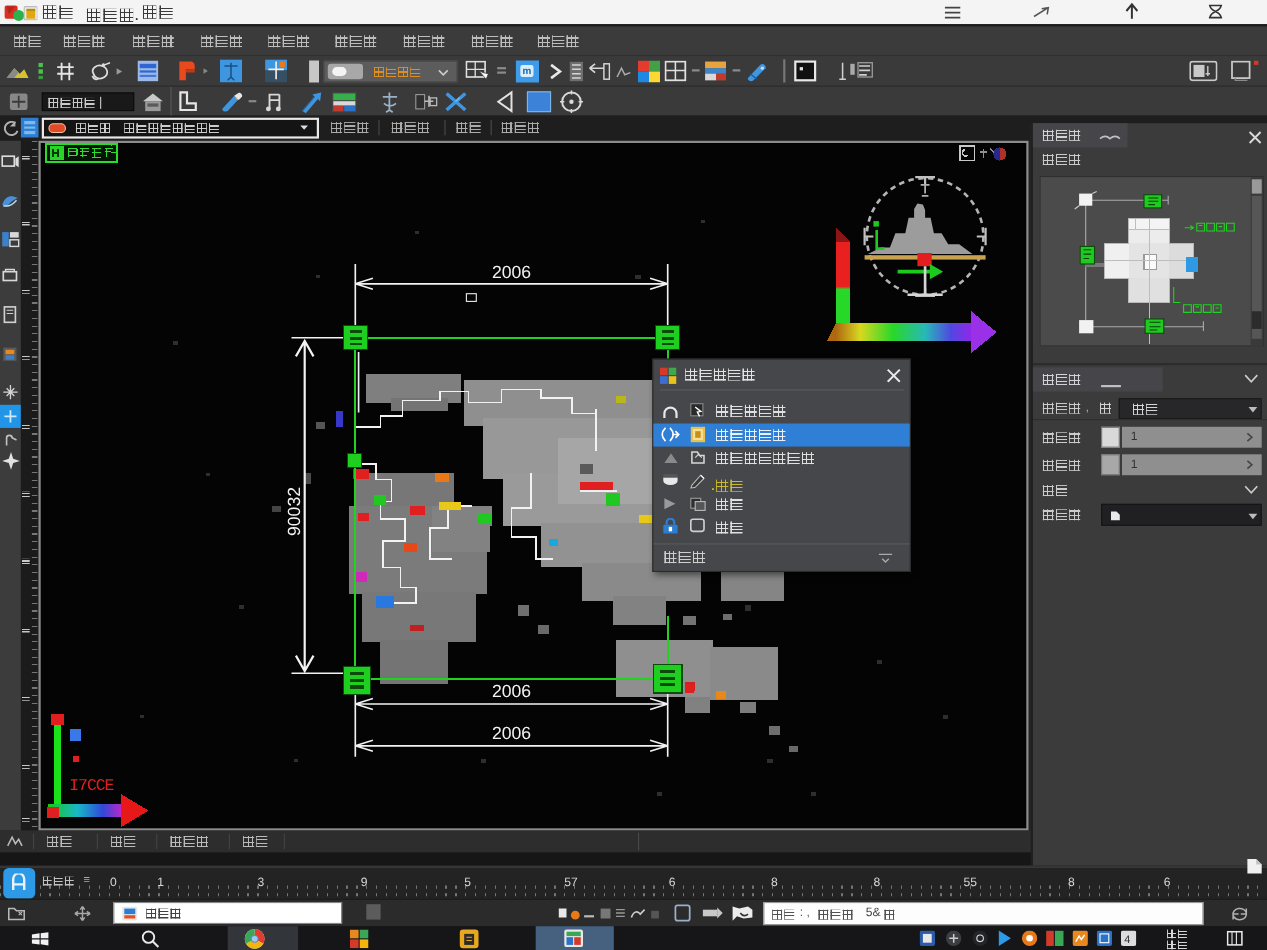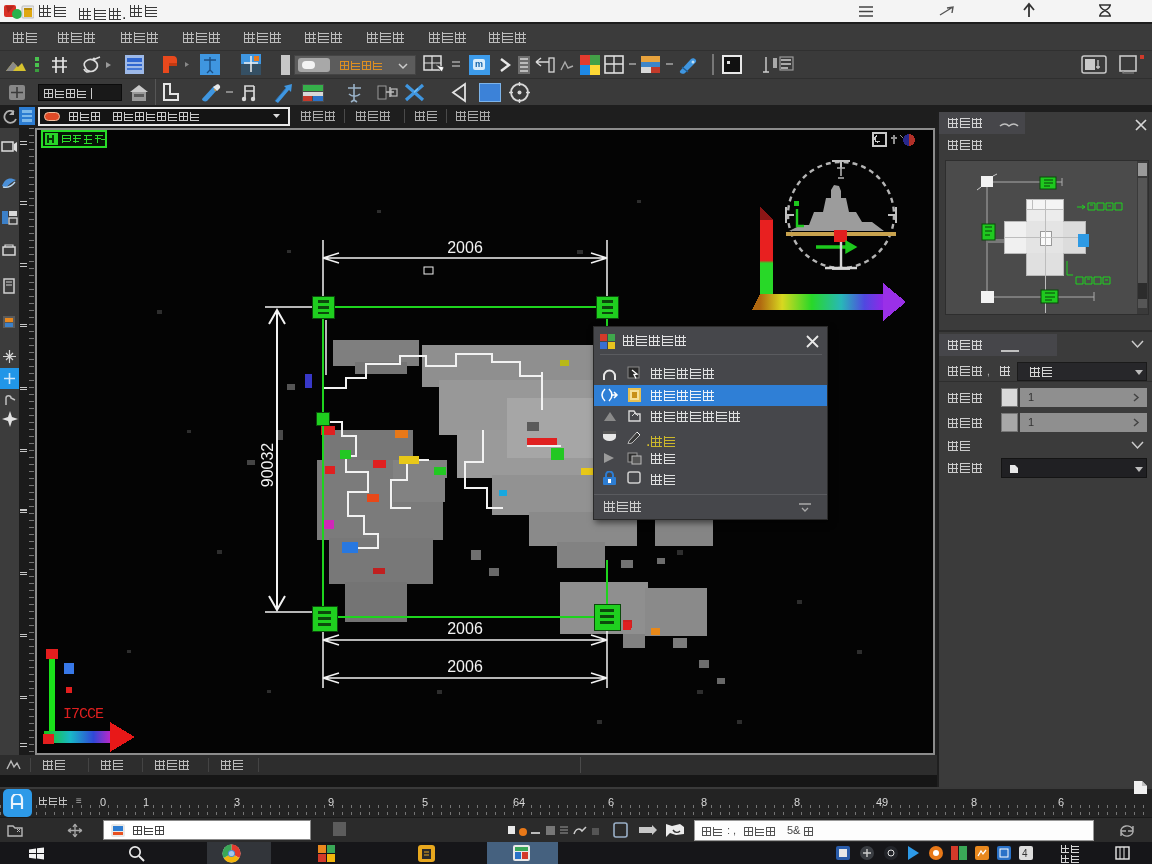--- a/index.html
+++ b/index.html
@@ -822,25 +822,25 @@
         <b></b>
         <b></b>
       </span>
  <span class="a" style="left:76px;top:7px;font-size:10px;color:#aaa">≡</span>
  <div class="a" style="left:0;top:8px;width:1152px;height:14px;color:#d8d8d8;font-size:11px">
   <span class="a" style="left:100px">0</span>
         <span class="a" style="left:143px">1</span>
         <span class="a" style="left:234px">3</span>
         <span class="a" style="left:328px">9</span>
         <span class="a" style="left:422px">5</span>
-        <span class="a" style="left:513px">64</span>
+        <span class="a" style="left:513px">57</span>
         <span class="a" style="left:608px">6</span>
         <span class="a" style="left:701px">8</span>
         <span class="a" style="left:794px">8</span>
-        <span class="a" style="left:876px">49</span>
+        <span class="a" style="left:876px">55</span>
         <span class="a" style="left:971px">8</span>
         <span class="a" style="left:1058px">6</span>
  </div>
  <svg class="a" style="left:1132px;top:-9px" width="17" height="17">
         <path d="M2 15 V2 h8 l5 5 v8z" fill="#f0f0f0"></path>
         <path d="M10 2 v5 h5" fill="#c0c0c0"></path>
       </svg>
 </div>
 <div class="a" id="cmdrow">
  <svg class="a" style="left:6px;top:4px" width="18" height="17">

